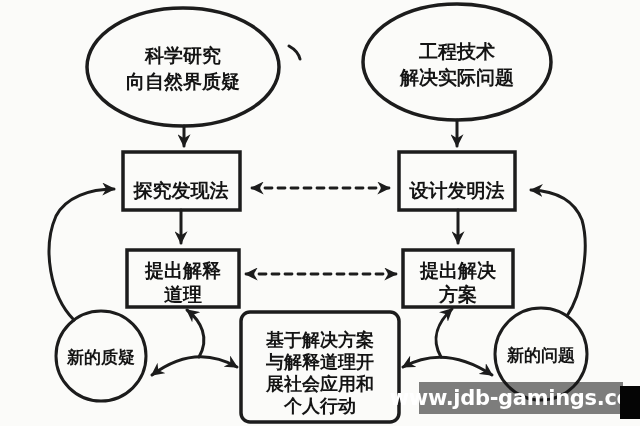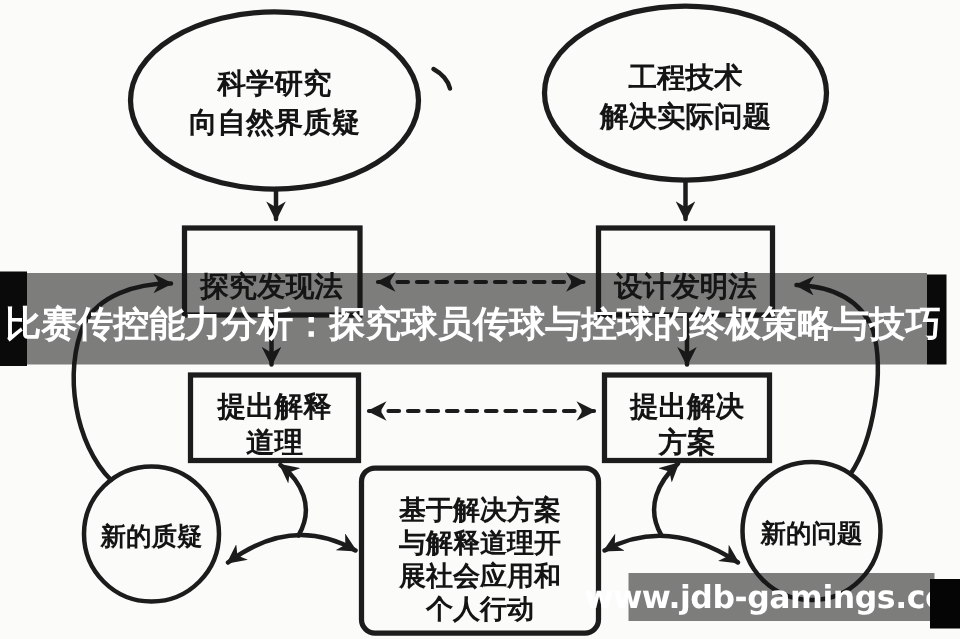--- a/index.html
+++ b/index.html
@@ -92,25 +92,19 @@
     <path class="conn" d="M 74 320 C 50 296 42 248 56 216 C 66 197 90 189 114 189" marker-end="url(#arr)"></path>
     <path class="conn" d="M 567 316 C 582 294 590 248 582 220 C 574 200 556 191 531 190" marker-end="url(#arr)"></path>
 
     <path class="conn" d="M 237 367 Q 195 343 152 375" marker-start="url(#arr)" marker-end="url(#arr)"></path>
     <path class="conn" d="M 199 357 C 210 338 201 321 187 310" marker-end="url(#arr)"></path>
 
     <path class="conn" d="M 403 367 Q 445 344 492 375" marker-start="url(#arr)" marker-end="url(#arr)"></path>
     <path class="conn" d="M 441 357 C 430 338 439 321 452 309" marker-end="url(#arr)"></path>
   </svg>
 
-  <div class="banner">
-    <div class="cap-left"></div>
-    <div class="band"></div>
-    <div class="cap-right"></div>
-    <div class="banner-text">比赛传控能力分析：探究球员传球与控球的终极策略与技巧</div>
-  </div>
 
   <div class="watermark">
     <span>www.jdb-gamings.com</span>
   </div>
   <div class="watermark-block"></div>
 
 </div>
 
 </body></html>

